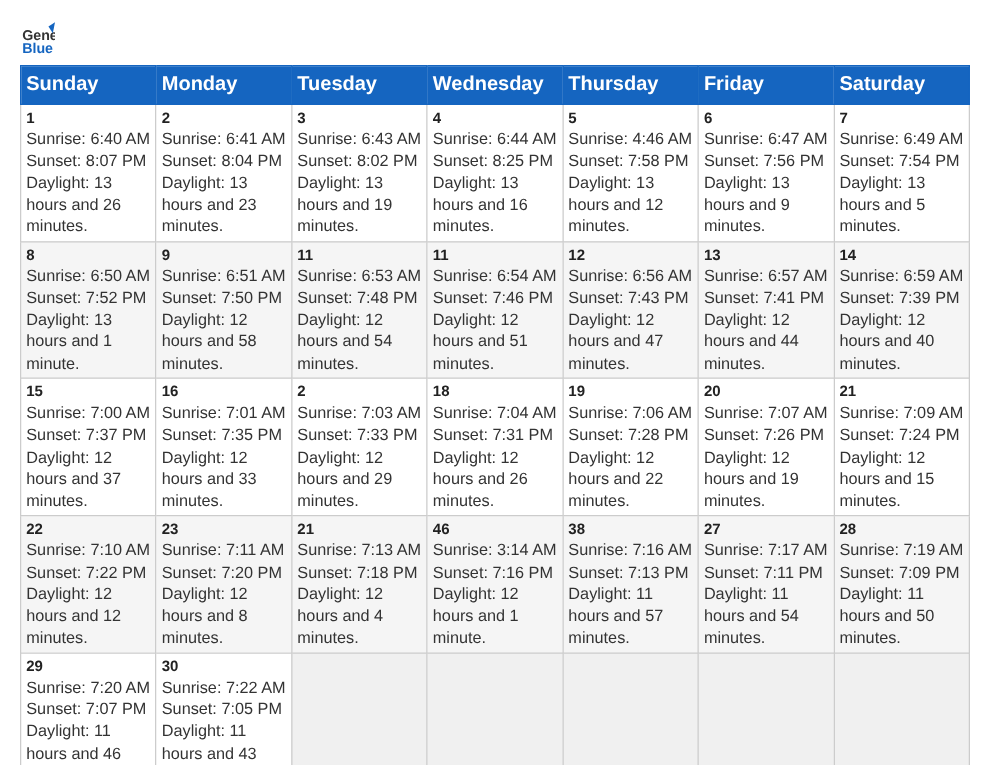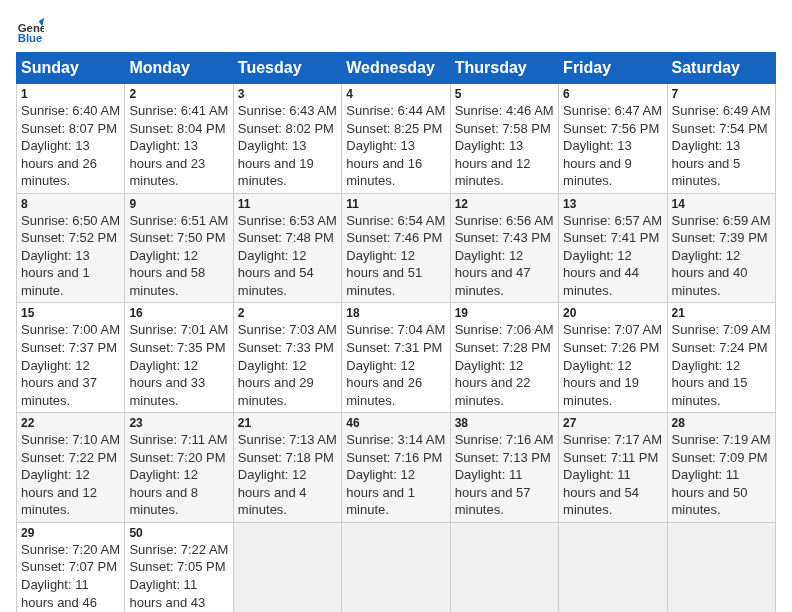--- a/index.html
+++ b/index.html
@@ -323,21 +323,21 @@
         </tr>
         <tr>
           <td>
             <span class="day-number">29</span>
             <div class="day-content">Sunrise: 7:20 AM
 Sunset: 7:07 PM
 Daylight: 11 hours
 and 46 minutes.</div>
           </td>
           <td>
-            <span class="day-number">50</span>
+            <span class="day-number">30</span>
             <div class="day-content">Sunrise: 7:22 AM
 Sunset: 7:05 PM
 Daylight: 11 hours
 and 43 minutes.</div>
           </td>
           <td class="empty"></td>
           <td class="empty"></td>
           <td class="empty"></td>
           <td class="empty"></td>
           <td class="empty"></td>

